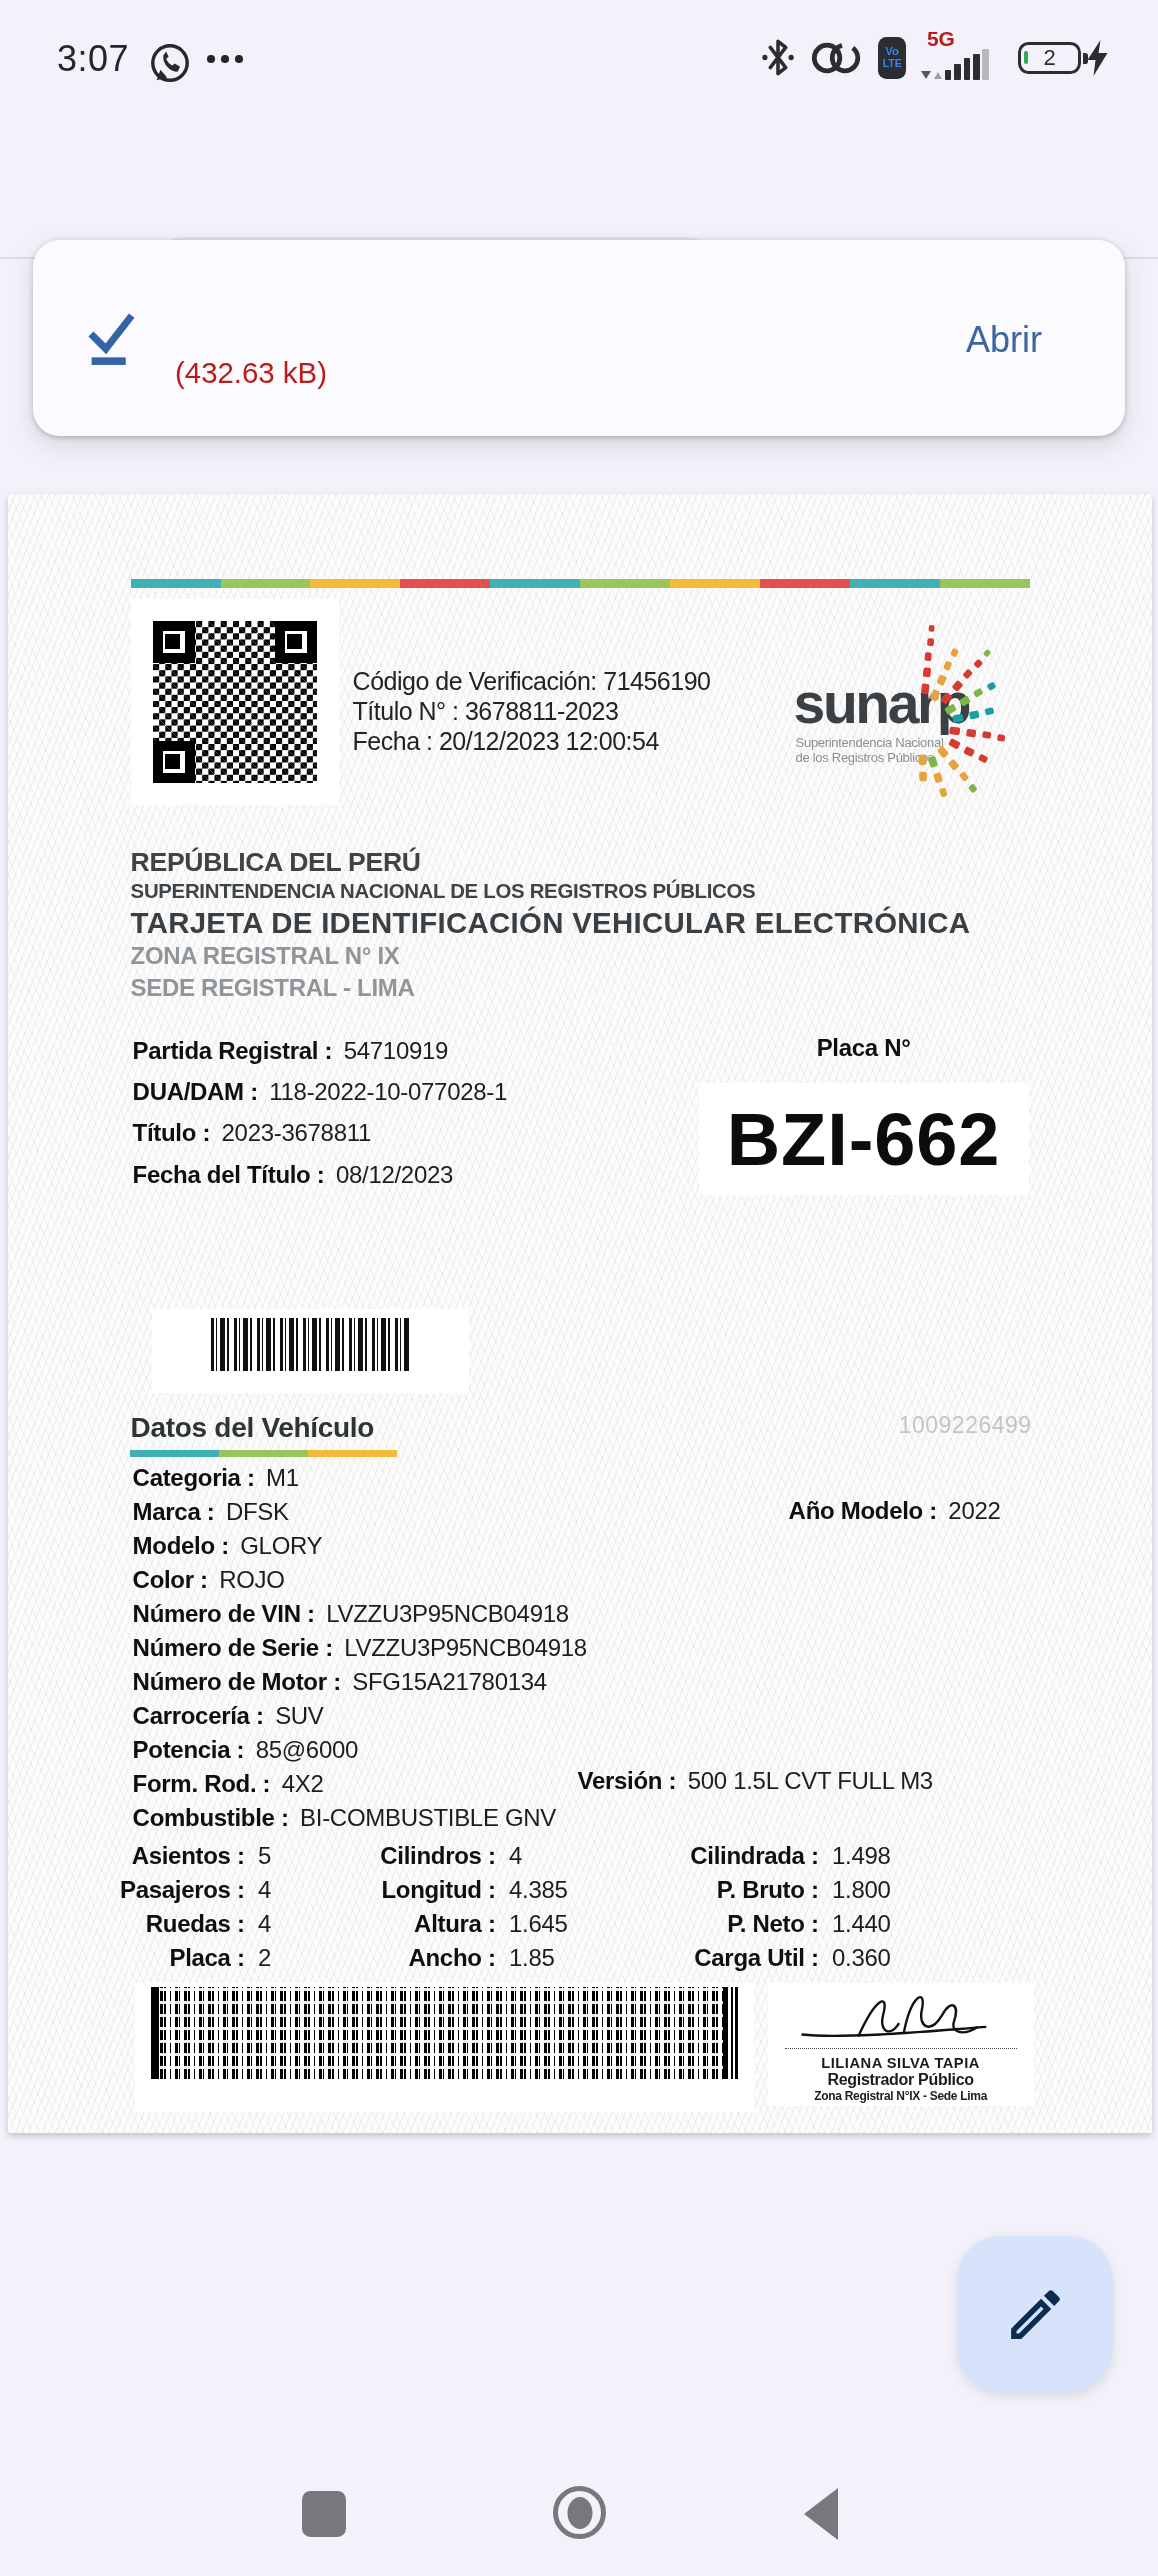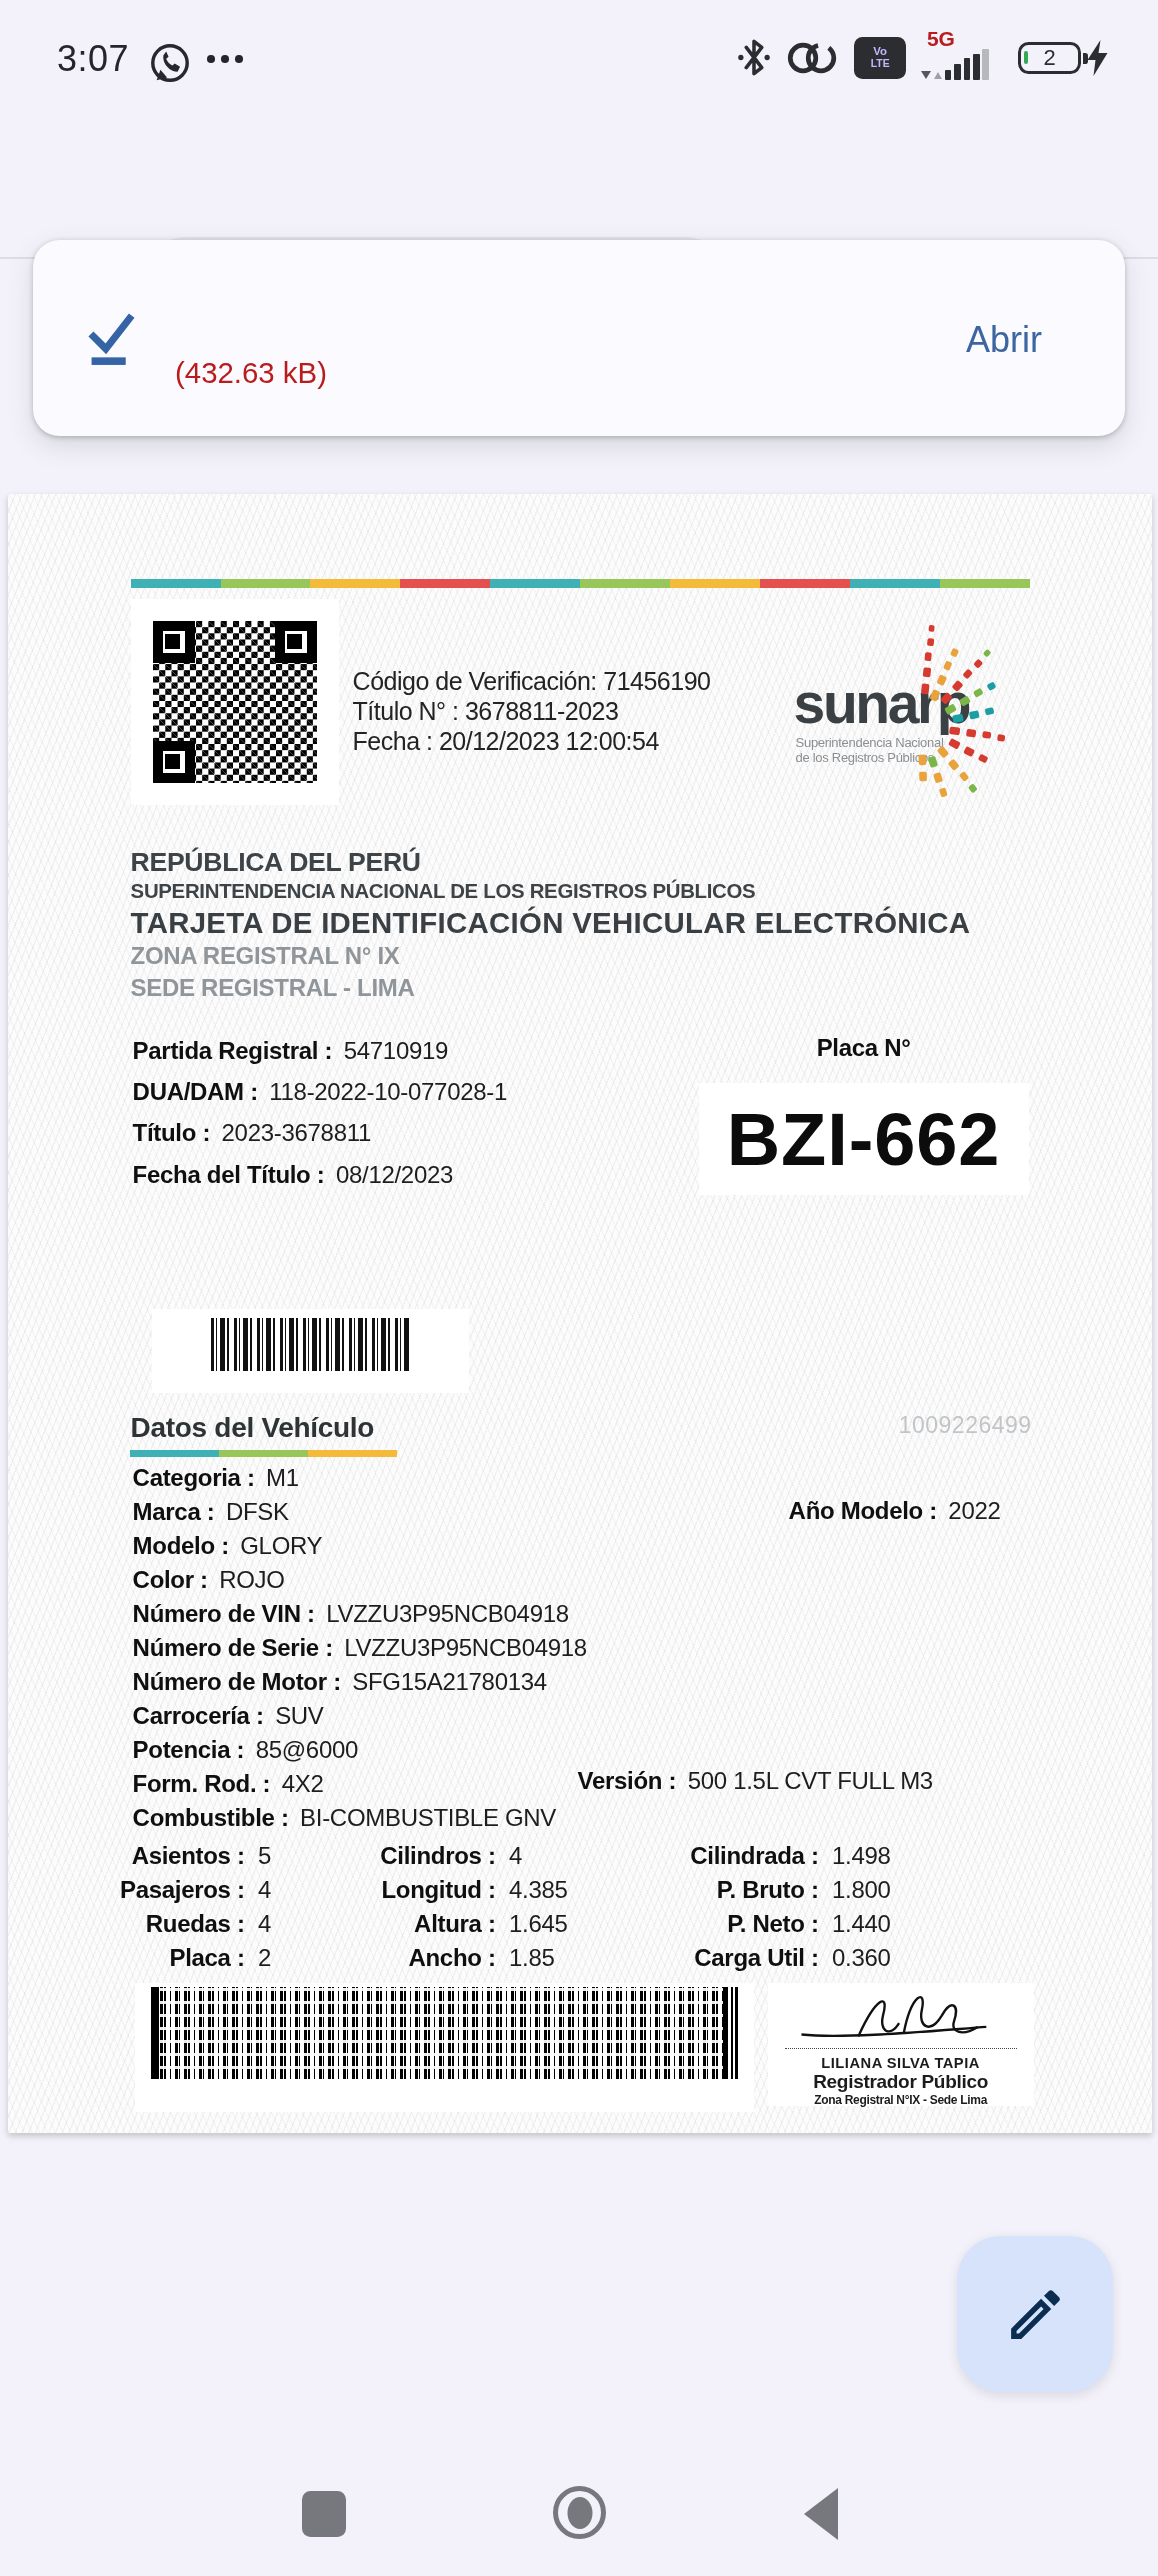--- a/index.html
+++ b/index.html
@@ -6,21 +6,21 @@
   body { background:#d8d8de; font-family:"Liberation Sans", sans-serif; }
   .screen { position:relative; width:1159px; height:2576px; background:#f3f2fa; overflow:hidden; margin:0 auto; }
 
   
   .statusbar { position:absolute; left:0; top:0; width:100%; height:109px;margin-top:6px; }
   .time { position:absolute; left:57px; top:32px; font-size:36px; font-weight:500; color:#24262b; letter-spacing:0.5px; }
   .wa-icon { position:absolute; left:148px; top:36px; }
   .notif-dots { position:absolute; left:207px; top:49px; display:flex; gap:6.6px; }
   .notif-dots i { width:7.6px; height:7.6px; border-radius:50%; background:#24262b; }
   .sb-right { position:absolute; right:49px; top:25px; height:53px; display:flex; align-items:center; gap:15px; }
-  .volte { width:52px; height:42px; background:#2b2d31; border-radius:8.5px; color:#c4b5fd; font-weight:bold; text-align:center; display:flex; flex-direction:column; justify-content:center; line-height:12.3px; }
+  .volte { width:28px; height:42px; background:#2b2d31; border-radius:8.5px; color:#3b82f6; font-weight:bold; text-align:center; display:flex; flex-direction:column; justify-content:center; line-height:12.3px; }
   .volte span { font-size:11.4px; } .volte b { font-size:10.4px; }
   .sigwrap { position:relative; width:82px; height:53px; }
   .sig5g { position:absolute; left:5.7px; top:-3.8px; font-size:21px; font-weight:bold; color:#b91c1c; }
   .sigbars { position:absolute; left:0; bottom:3.8px; display:flex; align-items:flex-end; gap:2.8px; }
   .sigbars .arr-d { width:0; height:0; border-left:5.7px solid transparent; border-right:5.7px solid transparent; border-top:8.5px solid #55575c; margin-bottom:0.9px; }
   .sigbars .arr-u { width:0; height:0; border-left:4.7px solid transparent; border-right:4.7px solid transparent; border-bottom:7.6px solid #9fa0a6; margin-bottom:0.9px; }
   .sigbars b { display:block; width:6.6px; background:#2b2d31; border-radius:0.9px; }
   .sigbars b.gray { background:#b7b8be; }
   .battwrap { display:flex; align-items:center; gap:3.8px; }
   .battery { position:relative; width:63px; height:32px; border:3.8px solid #2b2d31; border-radius:10.4px; }
@@ -112,21 +112,21 @@
     background:
       repeating-linear-gradient(0deg, transparent 0 10.4px, rgba(255,255,255,.92) 10.4px 13px),
       repeating-linear-gradient(90deg,#000 0 2.8px,#fff 2.8px 3.8px,#000 3.8px 4.7px,#fff 4.7px 8.5px,#000 8.5px 12.3px,#fff 12.3px 13.3px,#000 13.3px 15px,#fff 15px 19px,#000 19px 20px,#fff 20px 24px); }
   .pdf417::before { content:""; position:absolute; left:0; top:0; width:8.5px; height:100%; background:#000; }
   .pdf417::after { content:""; position:absolute; right:0; top:0; width:15px; height:100%; background:linear-gradient(90deg,#000 0 4.7px,#fff 4.7px 7.6px,#000 7.6px 10.4px,#fff 10.4px 12.3px,#000 12.3px 15px); }
 
   .signbox { position:absolute; left:760px; top:1489px; width:266px; height:123px; background:#fff; }
   .microtext { position:absolute; left:17px; top:65px; width:232px; border-top:1.9px dotted #444; }
   .sig-text { position:absolute; left:0; top:72px; width:100%; text-align:center; color:#1c1c1c; font-weight:bold; }
   .sig-name { font-size:14.7px; letter-spacing:0.5px; }
-  .sig-role { font-size:19px; }
+  .sig-role { font-size:16px; }
   .sig-zone { font-size:12px; }
 
   
   .fab { position:absolute; left:957px; top:2236px; width:156px; height:156px; border-radius:44px; background:#d7e3fb; display:flex; align-items:center; justify-content:center; box-shadow:0 3.8px 11.4px rgba(0,0,0,.10); }
   .nav-square { position:absolute; left:302px; top:2491px; width:44px; height:46px; border-radius:8.5px; background:#77787e; }
   .nav-home { position:absolute; left:553px; top:2486px; width:53px; height:53px; border:5.7px solid #77787e; border-radius:50%; }
   .nav-home i { position:absolute; left:50%; top:50%; transform:translate(-50%,-50%); width:25px; height:32px; background:#77787e; border-radius:50%; }
   .nav-back { position:absolute; left:804px; top:2488px; width:0; height:0; border-top:26px solid transparent; border-bottom:26px solid transparent; border-right:34px solid #77787e; }
 </style>
 </head>

